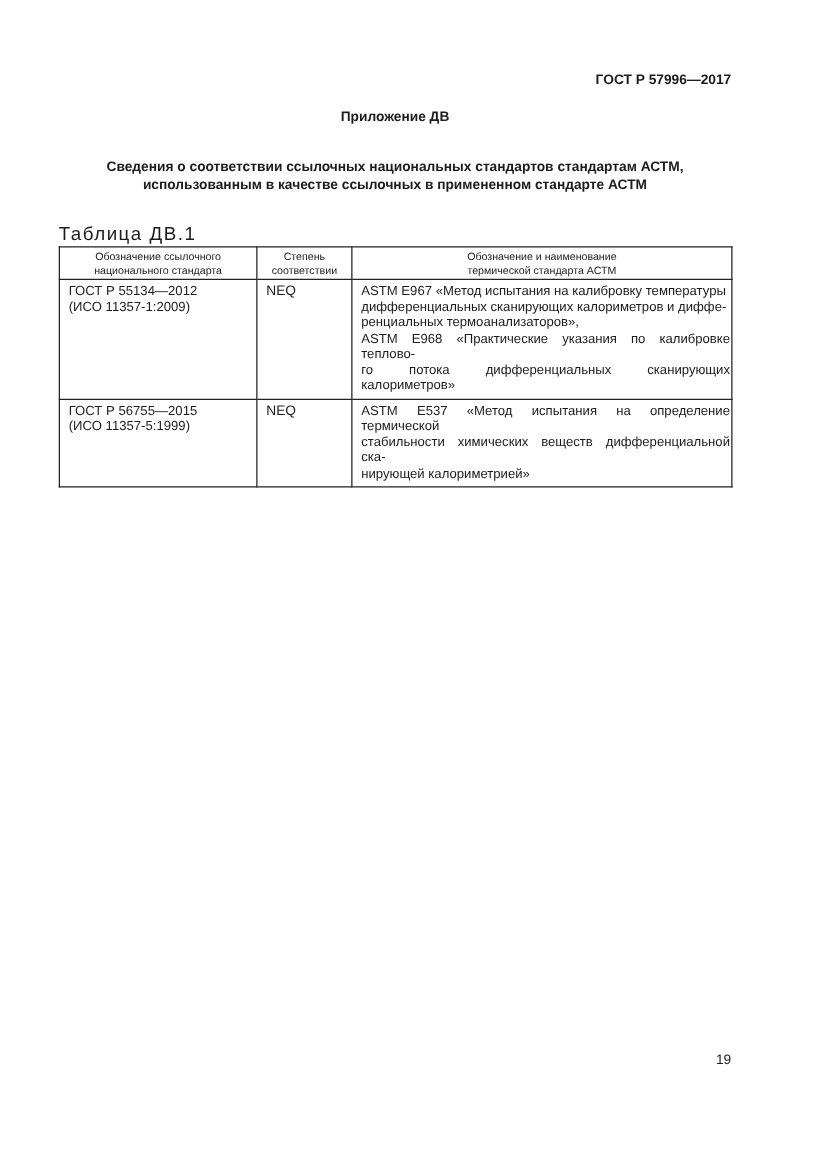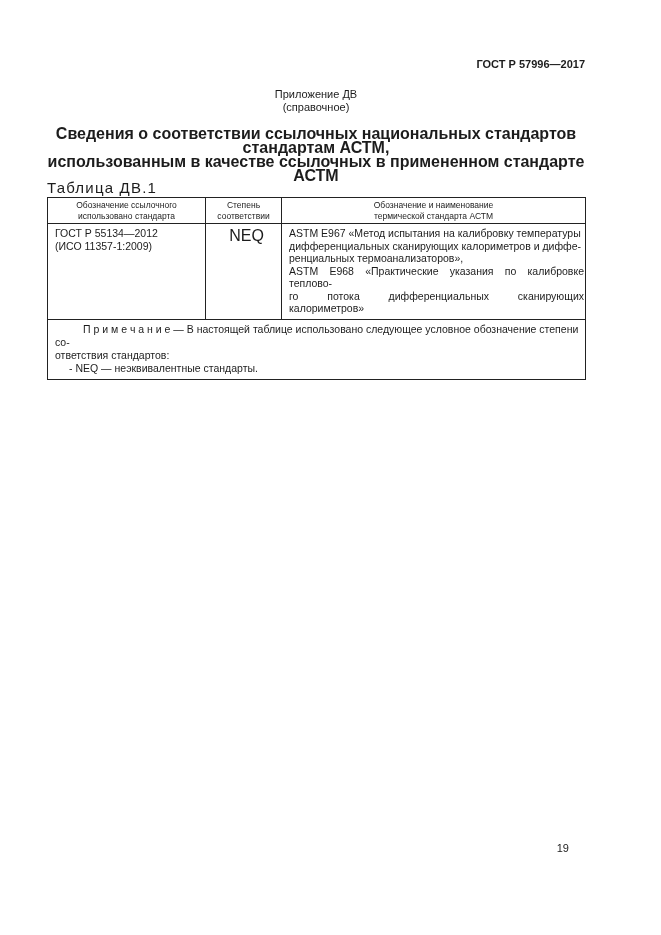--- a/index.html
+++ b/index.html
@@ -23,30 +23,30 @@
     font-weight: bold;
     text-align: center;
   }
   .appendix-block {
     position: absolute;
     top: 88px;
     left: 47px;
     width: 538px;
     text-align: center;
     font-size: 11px;
-    font-weight: normal;
+    font-weight: bold;
     line-height: 13px;
   }
   .heading {
     position: absolute;
     top: 127px;
     left: 47px;
     width: 538px;
     text-align: center;
-    font-size: 16px;
+    font-size: 11px;
     font-weight: bold;
     line-height: 14px;
     white-space: pre-line;
   }
   .table-caption {
     position: absolute;
     top: 179px;
     left: 47px;
     font-size: 15px;
     letter-spacing: 0.08em;
@@ -75,22 +75,21 @@
   }
   .col-national { width: 158px; }
   .col-degree   { width: 76px; }
   .col-astm     { width: 304px; }
   td.cell-national {
     font-size: 10.5px;
     line-height: 12.5px;
     white-space: pre-line;
   }
   td.cell-degree {
-    font-size: 16px;
-    text-align: center;
+    font-size: 11px;
   }
   td.cell-astm {
     font-size: 10.5px;
     line-height: 12.5px;
     white-space: pre-line;
     text-align: justify;
   }
   td.cell-note {
     font-size: 10.5px;
     line-height: 13px;
@@ -100,69 +99,69 @@
     margin: 0;
     white-space: pre-line;
     text-indent: 28px;
   }
   .note-line2 {
     margin: 0 0 0 14px;
   }
   .page-number {
     position: absolute;
     top: 842px;
-    right: 92px;
+    right: 76px;
     font-size: 11px;
   }
 </style>
 </head>
 <body>
 
 <div class="doc-number">ГОСТ Р 57996—2017</div>
 
 <div class="appendix-block">
   <div>Приложение ДВ</div>
-  <div>(справочное)</div>
 </div>
 
 <div class="heading">Сведения о соответствии ссылочных национальных стандартов стандартам АСТМ,
 использованным в качестве ссылочных в примененном стандарте АСТМ</div>
 
 <div class="table-caption">Таблица ДВ.1</div>
 
 <table class="std">
   <colgroup>
     <col class="col-national">
     <col class="col-degree">
     <col class="col-astm">
   </colgroup>
   <thead>
     <tr>
       <th>Обозначение ссылочного
-использовано стандарта</th>
+национального стандарта</th>
       <th>Степень
 соответствии</th>
       <th>Обозначение и наименование
 термической стандарта АСТМ</th>
     </tr>
   </thead>
   <tbody>
     <tr>
       <td class="cell-national">ГОСТ Р 55134—2012
 (ИСО 11357-1:2009)</td>
       <td class="cell-degree">NEQ</td>
       <td class="cell-astm">ASTM E967 «Метод испытания на калибровку температуры
 дифференциальных сканирующих калориметров и диффе-
 ренциальных термоанализаторов»,
 ASTM E968 «Практические указания по калибровке теплово-
 го потока дифференциальных сканирующих калориметров»</td>
     </tr>
     <tr>
-      <td class="cell-note" colspan="3">
-        <p class="note-line1">П р и м е ч а н и е  —  В настоящей таблице использовано следующее условное обозначение степени со-
-ответствия стандартов:</p>
-        <p class="note-line2">- NEQ — неэквивалентные стандарты.</p>
-      </td>
+      <td class="cell-national">ГОСТ Р 56755—2015
+(ИСО 11357-5:1999)</td>
+      <td class="cell-degree">NEQ</td>
+      <td class="cell-astm">ASTM E537 «Метод испытания на определение термической
+стабильности химических веществ дифференциальной ска-
+нирующей калориметрией»</td>
     </tr>
   </tbody>
 </table>
 
 <div class="page-number">19</div>
 
 </body></html>

